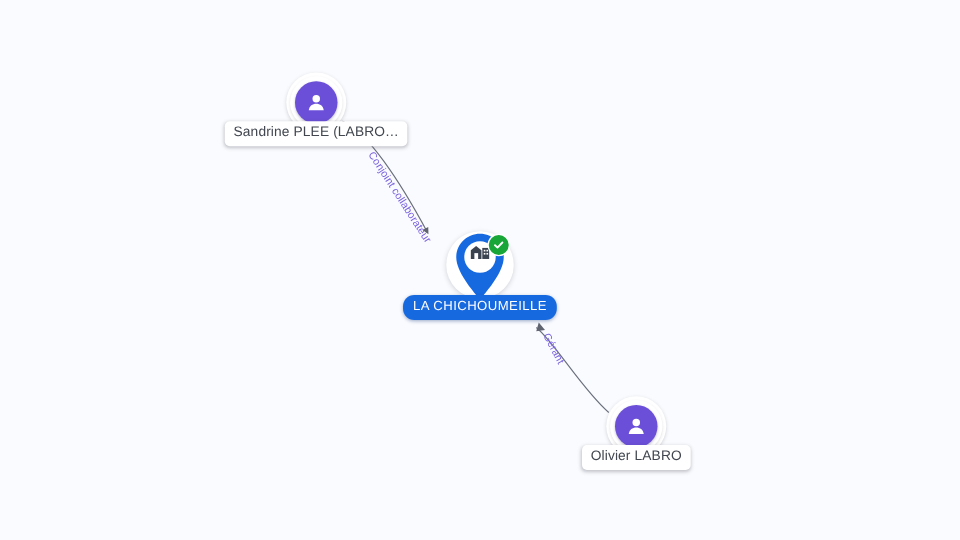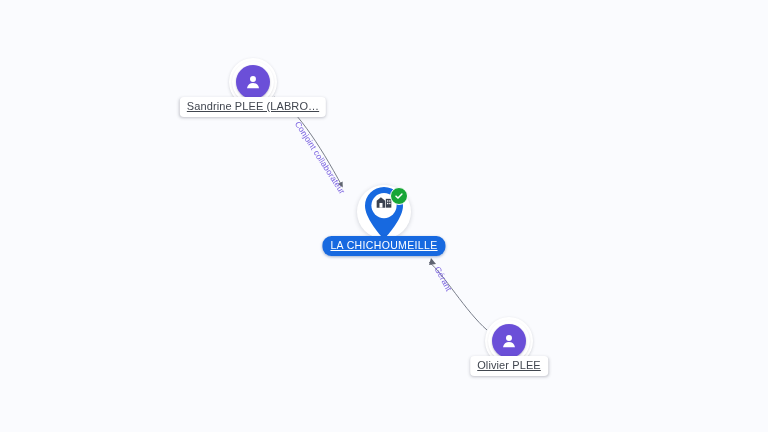--- a/index.html
+++ b/index.html
@@ -68,21 +68,20 @@
     transform: translateX(-50%);
     background: #ffffff;
     color: #41464f;
     font-size: 11px;
     line-height: 13px;
     padding: 3px 7px 4px 7px;
     border-radius: 4px;
     white-space: nowrap;
     box-shadow: 0 1px 3px rgba(60,64,80,0.30);
     letter-spacing: 0.1px;
-    text-decoration: underline;
   }
   .node-label.company {
     background: #1769e0;
     color: #ffffff;
     font-size: 10.5px;
     letter-spacing: 0.35px;
     padding: 3px 8px 4px 8px;
     border-radius: 3px;
     box-shadow: 0 1px 3px rgba(20,60,130,0.40);
   }
@@ -203,15 +202,15 @@
   <div class="person-node" style="left:509px; top:341px;">
     <div class="halo h1"></div>
     <div class="halo h2"></div>
     <div class="avatar-disc">
       <svg width="20" height="20" viewBox="0 0 24 24" aria-hidden="true">
         <circle cx="12" cy="8.3" r="3.6" fill="#ffffff"></circle>
         <path d="M4.8,19.4 C5.4,15.2 8.4,13.2 12,13.2 C15.6,13.2 18.6,15.2 19.2,19.4 Z" fill="#ffffff"></path>
       </svg>
     </div>
   </div>
-  <div class="node-label" style="left:509px; top:356px;">Olivier PLEE</div>
+  <div class="node-label" style="left:509px; top:356px;">Olivier LABRO</div>
 
 </div>
 
 </body></html>

